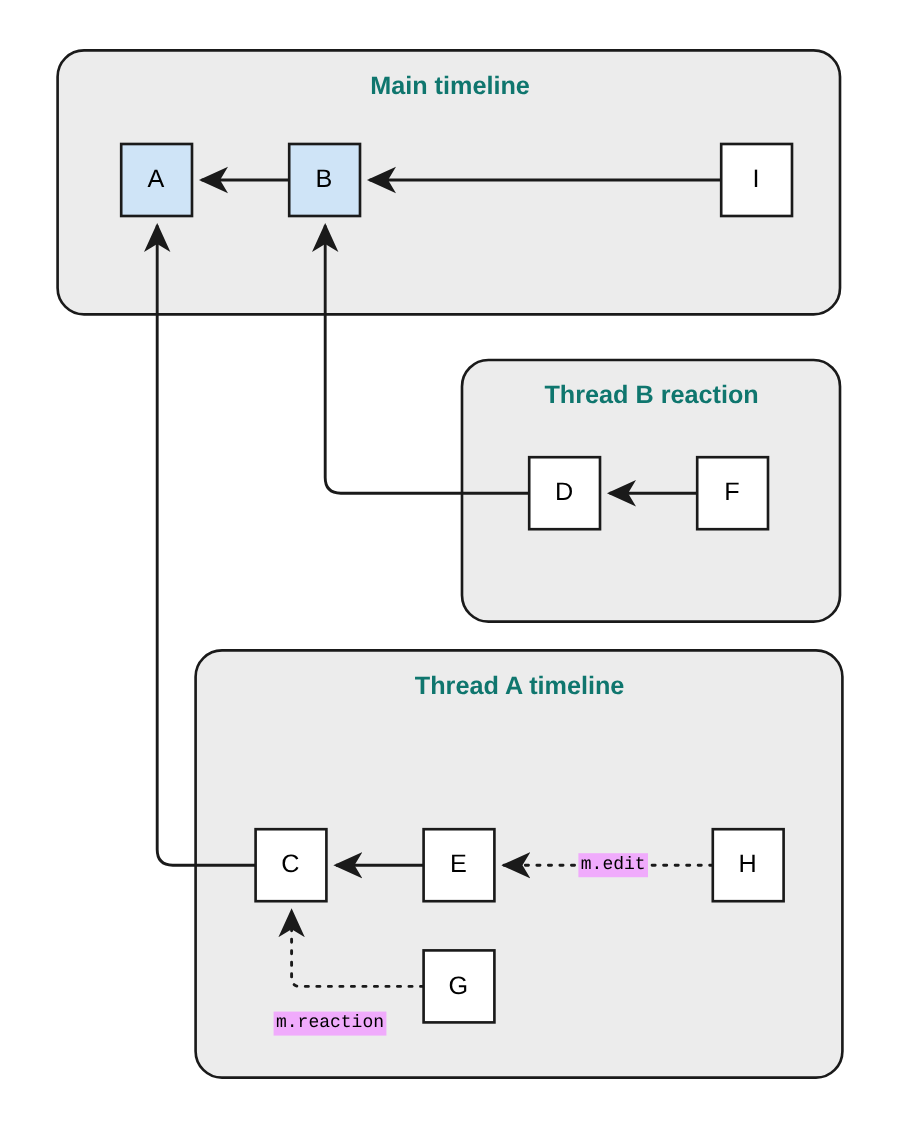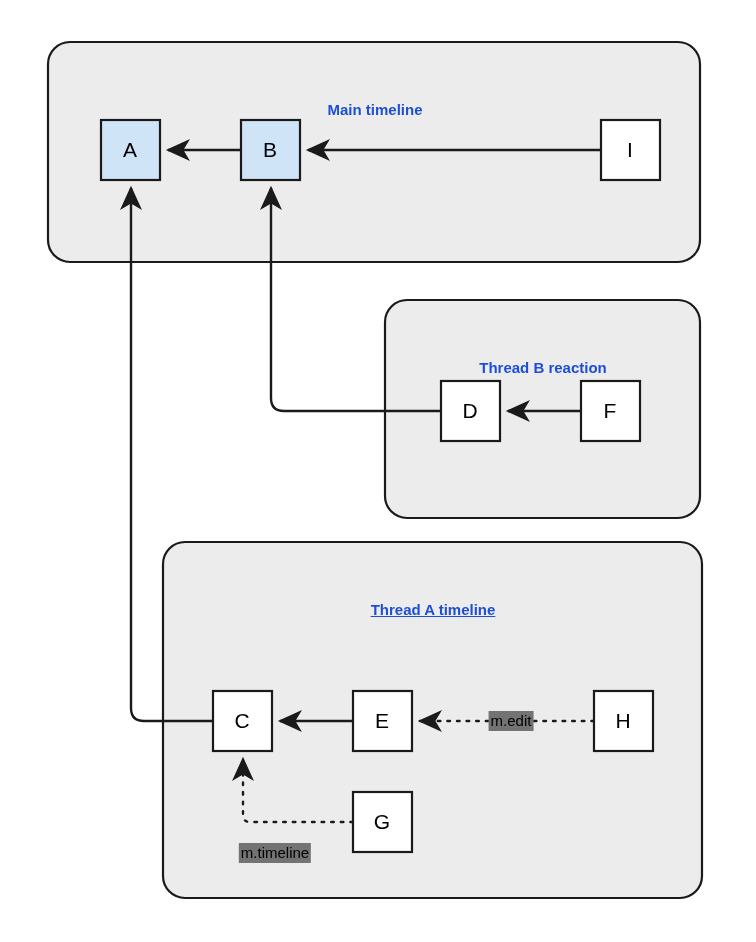--- a/index.html
+++ b/index.html
@@ -16,45 +16,45 @@
   }
   #canvas {
     position: absolute;
     left: 0; top: 0;
     width: 756px;
     height: 942px;
   }
   .swimlane-title {
     position: absolute;
     font-weight: bold;
-    font-size: 15px;
-    color: #1d4ed8;
+    font-size: 21px;
+    color: #0f766e;
     text-align: center;
     white-space: nowrap;
     transform: translateX(-50%);
     letter-spacing: 0px;
-    margin-top: 41px;
   }
   .node-label {
     position: absolute;
     font-size: 21px;
     color: #000000;
     text-align: center;
     white-space: nowrap;
     transform: translate(-50%, -50%);
   }
   .edge-label {
     position: absolute;
     font-size: 15px;
     color: #000000;
     white-space: nowrap;
-    background: #737373;
+    background: #f0abfc;
     padding: 1px 2px;
     transform: translate(-50%, -50%);
     line-height: 1.2;
+    font-family: Liberation Mono, monospace;
   }
 </style>
 </head>
 <body>
 
 <svg id="canvas" viewBox="0 0 756 942" xmlns="http://www.w3.org/2000/svg">
   <defs>
     <marker id="arrow" viewBox="0 0 12 12" refX="10" refY="6" markerWidth="11" markerHeight="11" orient="auto-start-reverse">
       <path d="M 0 1 L 11 6 L 0 11 L 3 6 Z" fill="#1a1a1a"></path>
     </marker>
@@ -94,26 +94,26 @@
   <rect x="441" y="381" width="59" height="60" fill="#ffffff" stroke="#1a1a1a" stroke-width="2.2"></rect>
   <rect x="581" y="381" width="59" height="60" fill="#ffffff" stroke="#1a1a1a" stroke-width="2.2"></rect>
   <rect x="213" y="691" width="59" height="60" fill="#ffffff" stroke="#1a1a1a" stroke-width="2.2"></rect>
   <rect x="353" y="691" width="59" height="60" fill="#ffffff" stroke="#1a1a1a" stroke-width="2.2"></rect>
   <rect x="353" y="792" width="59" height="60" fill="#ffffff" stroke="#1a1a1a" stroke-width="2.2"></rect>
   <rect x="594" y="691" width="59" height="60" fill="#ffffff" stroke="#1a1a1a" stroke-width="2.2"></rect>
 </svg>
 
 <div class="swimlane-title" style="left:375px; top:60px;">Main timeline</div>
 <div class="swimlane-title" style="left:543px; top:318px;">Thread B reaction</div>
-<div class="swimlane-title" style="left:433px; top:560px;text-decoration:underline;">Thread A timeline</div>
+<div class="swimlane-title" style="left:433px; top:560px;">Thread A timeline</div>
 
 <div class="node-label" style="left:130px; top:150px;">A</div>
 <div class="node-label" style="left:270px; top:150px;">B</div>
 <div class="node-label" style="left:630px; top:150px;">I</div>
 <div class="node-label" style="left:470px; top:411px;">D</div>
 <div class="node-label" style="left:610px; top:411px;">F</div>
 <div class="node-label" style="left:242px; top:721px;">C</div>
 <div class="node-label" style="left:382px; top:721px;">E</div>
 <div class="node-label" style="left:382px; top:822px;">G</div>
 <div class="node-label" style="left:623px; top:721px;">H</div>
 
 <div class="edge-label" style="left:511px; top:721px;">m.edit</div>
-<div class="edge-label" style="left:275px; top:853px;">m.timeline</div>
+<div class="edge-label" style="left:275px; top:853px;">m.reaction</div>
 
 </body></html>

